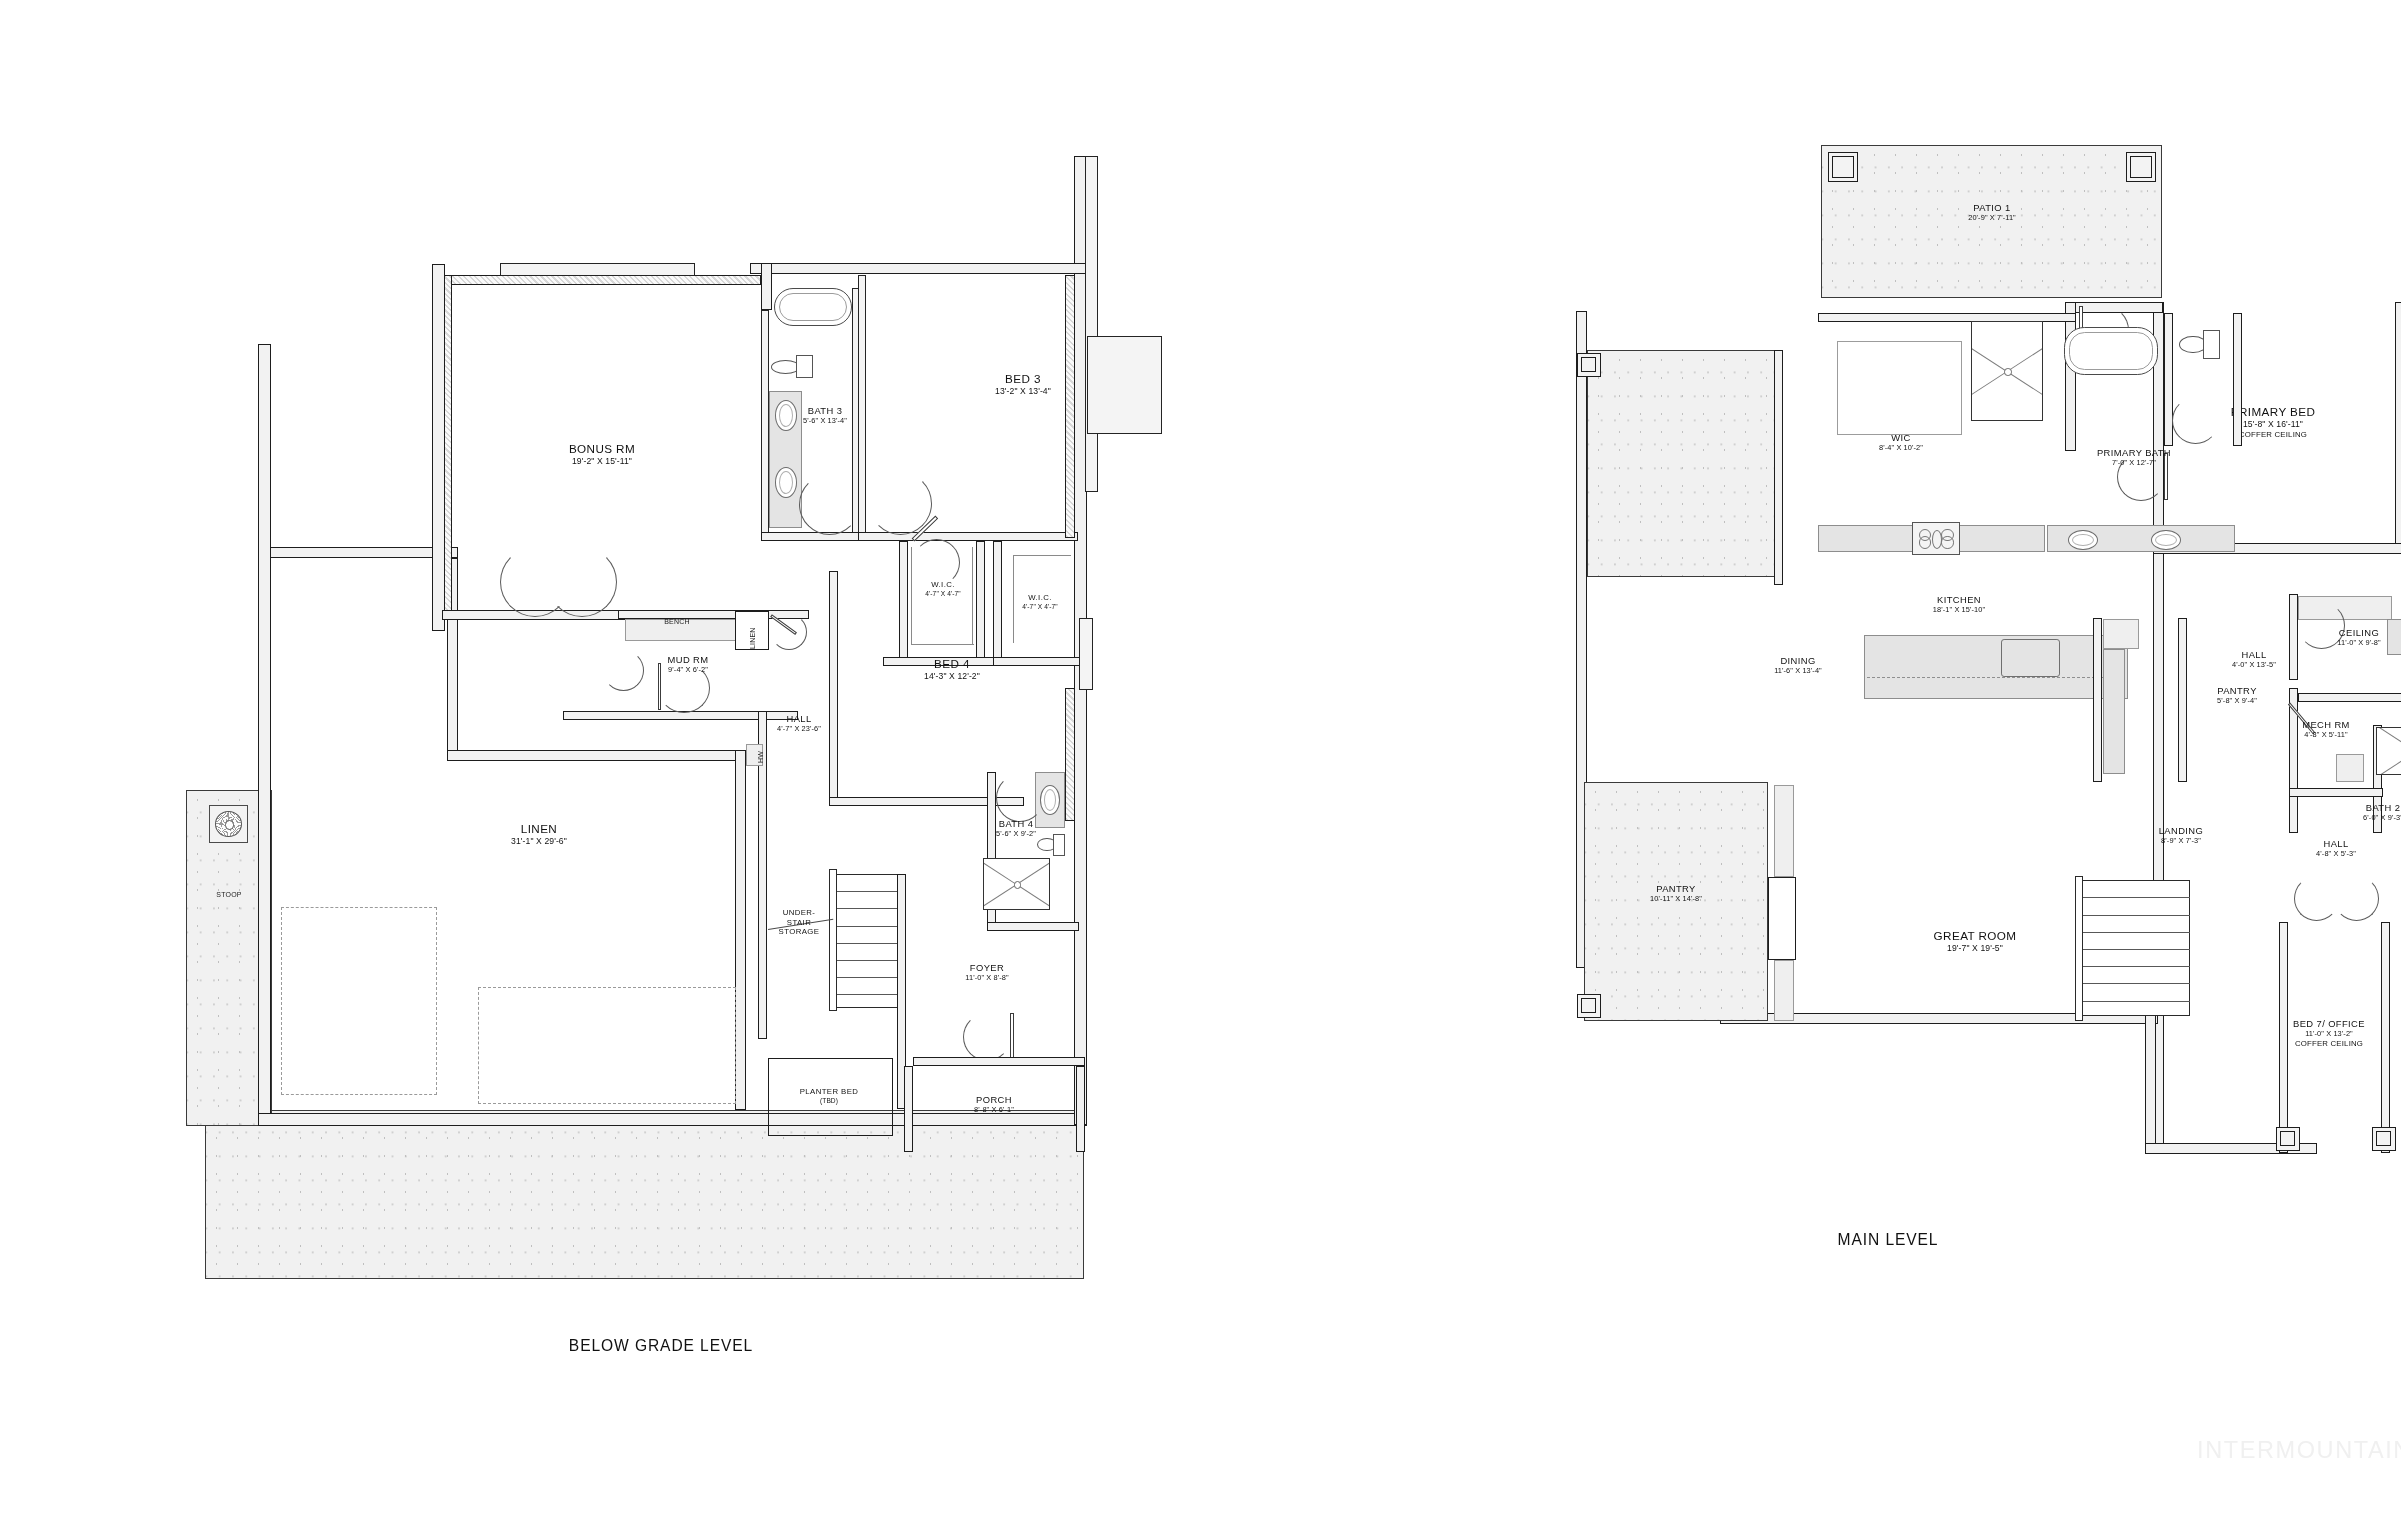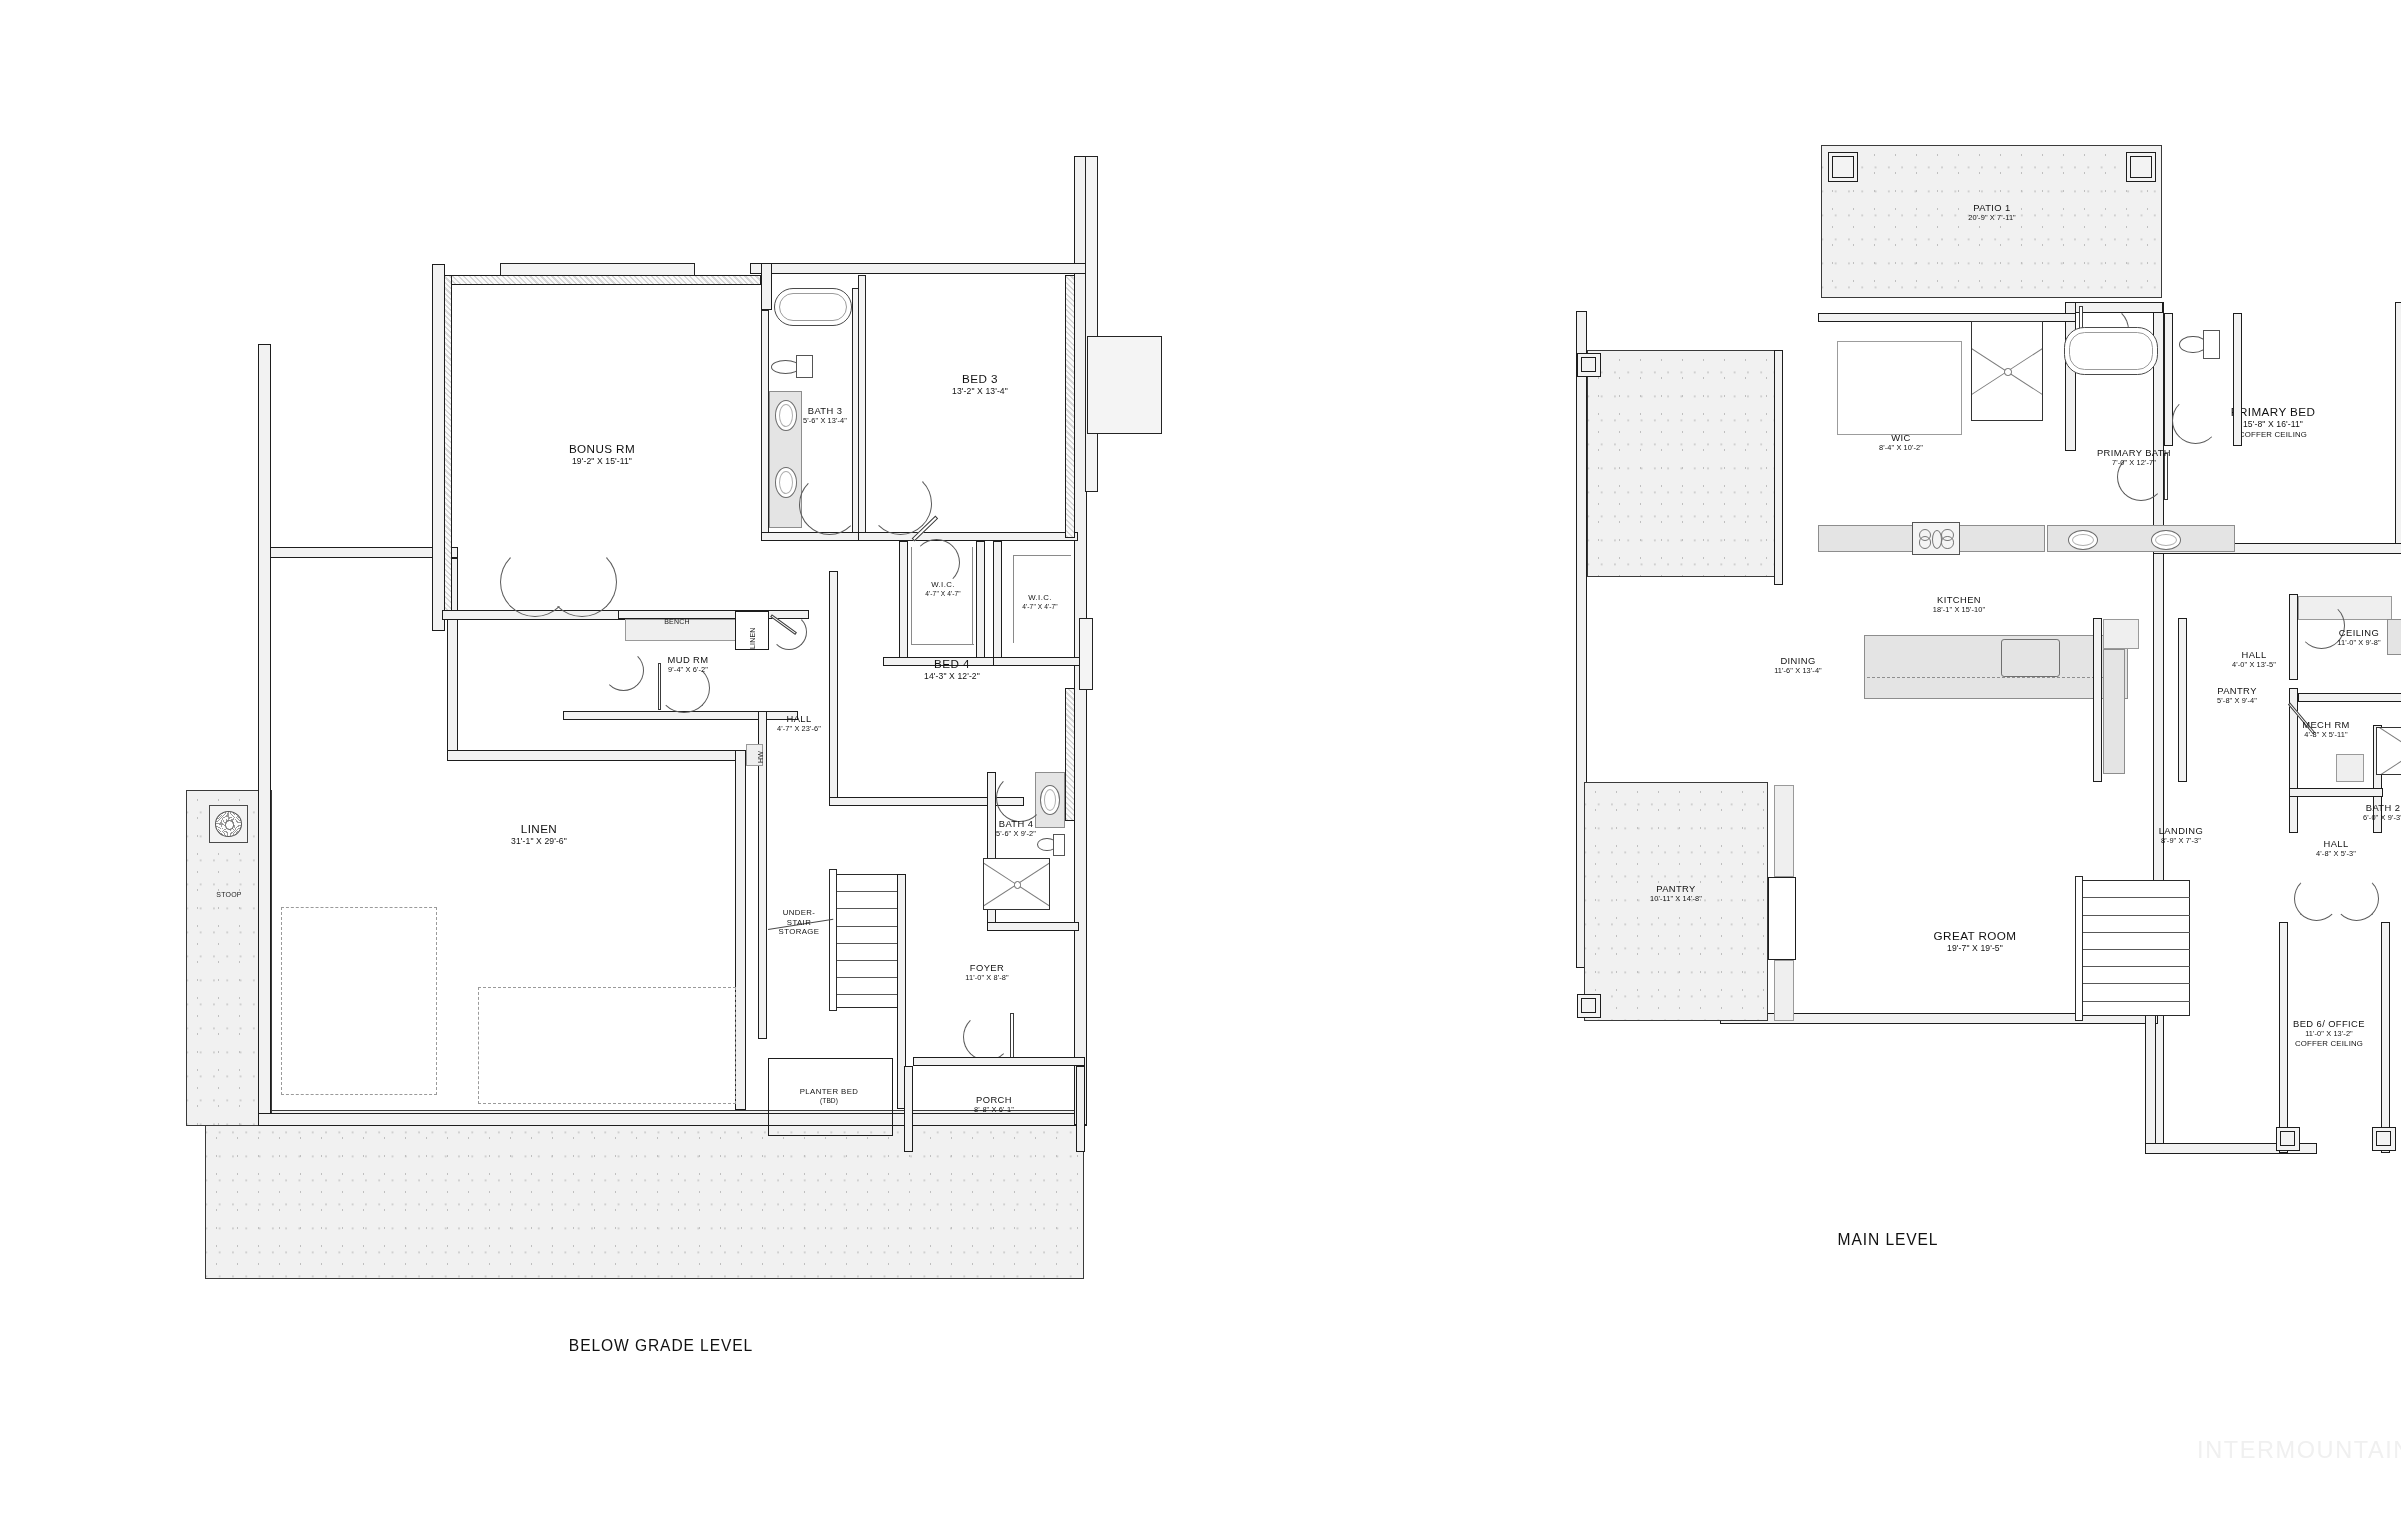--- a/index.html
+++ b/index.html
@@ -133,21 +133,21 @@
   <div class="lbl sm" style="left:825px;top:405px;">
     <div class="nm">BATH 3</div>
     <div class="dim">5'-6" X 13'-4"</div>
   </div>
 
   <div class="wall-thin" style="left:858px;top:275px;width:7.8px;height:260px;"></div>
   <div class="wall" style="left:858px;top:532px;width:220px;height:9.4px;"></div>
   <div class="hatch" style="left:1065px;top:275px;width:10.2px;height:263px;"></div>
   <div class="wall-thin" style="left:1087px;top:336px;width:75px;height:98px;"></div>
   <div class="swing" style="left:869px;top:472px;width:63px;height:63px;border-color:transparent;border-bottom-color:#5a5a5a;border-right-color:#5a5a5a;"></div>
-  <div class="lbl" style="left:980px;top:372px;">
+  <div class="lbl" style="left:1023px;top:372px;">
     <div class="nm">BED 3</div>
     <div class="dim">13'-2" X 13'-4"</div>
   </div>
 
   <div class="wall" style="left:899px;top:541px;width:9.4px;height:125px;"></div>
   <div class="wall" style="left:976px;top:541px;width:9.4px;height:125px;"></div>
   <div class="wall" style="left:883px;top:657px;width:117px;height:9.4px;"></div>
   <div class="line-thin" style="left:911px;top:644px;width:63px;height:0.8px;"></div>
   <div class="line-thin" style="left:911px;top:547px;width:0.8px;height:98px;"></div>
   <div class="line-thin" style="left:972px;top:547px;width:0.8px;height:98px;"></div>
@@ -423,21 +423,21 @@
   <div class="lbl" style="left:693px;top:929px;">
     <div class="nm">GREAT ROOM</div>
     <div class="dim">19'-7" X 19'-5"</div>
   </div>
 
   <div class="wall" style="left:997px;top:922px;width:9.4px;height:231px;"></div>
   <div class="wall" style="left:1099px;top:922px;width:9.4px;height:231px;"></div>
   <div class="post" style="left:994px;top:1127px;width:23.5px;height:23.5px;"></div>
   <div class="post" style="left:1090px;top:1127px;width:23.5px;height:23.5px;"></div>
   <div class="lbl sm" style="left:1047px;top:1018px;">
-    <div class="nm">BED 6/ OFFICE</div>
+    <div class="nm">BED 7/ OFFICE</div>
     <div class="dim">11'-0" X 13'-2"</div>
     <div class="note">COFFER CEILING</div>
   </div>
 
   <div class="post" style="left:295px;top:353px;width:23.5px;height:23.5px;"></div>
   <div class="post" style="left:295px;top:994px;width:23.5px;height:23.5px;"></div>
 
   <div class="title" style="left:598px;top:1231px;padding-left:16px;">MAIN LEVEL</div>
 </div>
 

